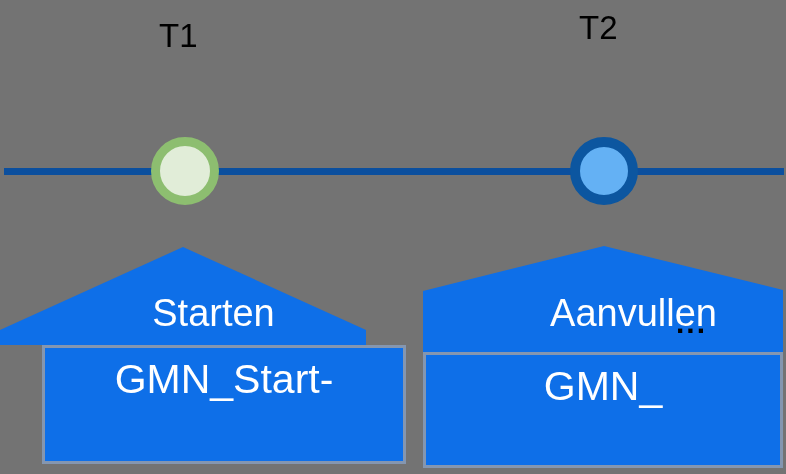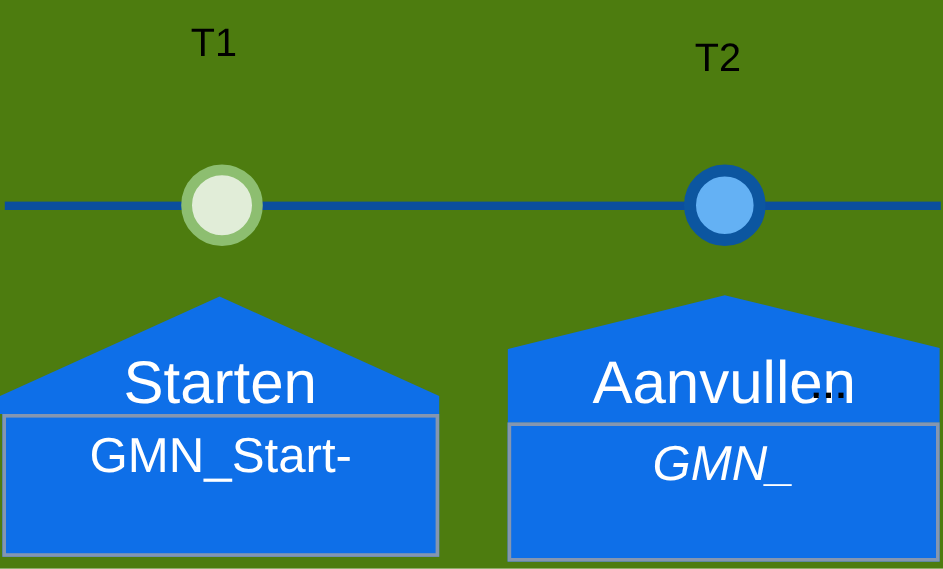--- a/index.html
+++ b/index.html
@@ -5,33 +5,33 @@
   html, body {
     margin: 0;
     padding: 0;
     background: #ffffff;
     font-family: "Liberation Sans", sans-serif;
   }
   .stage {
     position: relative;
     width: 786px;
     height: 474px;
-    background: #4d7c0f;
+    background: #737373;
     overflow: hidden;
   }
   
   .time-label {
     position: absolute;
     color: #000000;
     font-size: 33px;
     line-height: 1;
     white-space: nowrap;
   }
   .time-label.t1 { left: 159px; top: 19px; }
-  .time-label.t2 { left: 579px; top: 11px; margin-top: 20px; }
+  .time-label.t2 { left: 579px; top: 11px; }
 
   
   .axis-line {
     position: absolute;
     left: 4px;
     top: 168px;
     width: 780px;
     height: 7px;
   }
 
@@ -49,23 +49,24 @@
   .milestone.m2 { left: 570px; top: 137px; border-width: 10px; }
 
   
   .roof { position: absolute; display: block; }
   .roof.left  { left: 0px;   top: 246px; }
   .roof.right { left: 423px; top: 245px; }
 
   .action-label {
     position: absolute;
     text-align: center;
-    font-size: 50px;
+    font-size: 38px;
     line-height: 1;
     white-space: nowrap;
+    padding-left: 30px;
   }
   .action-label.left  { left: 0px;   top: 294px; width: 367px; }
   .action-label.right { left: 423px; top: 294px; width: 361px; }
 
   .ellipsis-label {
     position: absolute;
     left: 676px;
     top: 308px;
     color: #000000;
     font-size: 30px;
@@ -98,26 +99,26 @@
 
   <div class="axis-line" style="background-color: rgb(11, 79, 158);"></div>
 
   <div class="milestone m1" style="background-color: rgb(225, 237, 216); border-color: rgb(141, 190, 112);"></div>
   <div class="milestone m2" style="background-color: rgb(100, 177, 244); border-color: rgb(12, 86, 160);"></div>
 
   <svg class="roof left" width="367" height="100" viewBox="0 0 367 100">
     <polygon points="0,84 183,1 366,84 366,99 0,99" style="fill: rgb(14, 111, 232);"></polygon>
   </svg>
   <div class="action-label left" style="color: rgb(255, 255, 255);">Starten</div>
-  <div class="callout-body left" style="background-color: rgb(14, 111, 232); border-color: rgb(132, 150, 176); color: rgb(255, 255, 255);">
+  <div class="callout-body left" style="background-color: rgb(14, 111, 232); border-color: rgb(132, 150, 176); color: rgb(255, 255, 255); margin-left: 40px;">
     <span class="entity-line">GMN_Start-</span>
   </div>
 
   <svg class="roof right" width="361" height="108" viewBox="0 0 361 108">
     <polygon points="0,46 181,1 360,45 360,107 0,107" style="fill: rgb(14, 111, 232);"></polygon>
   </svg>
   <div class="action-label right" style="color: rgb(255, 255, 255);">Aanvullen</div>
   <div class="ellipsis-label">...</div>
-  <div class="callout-body right" style="background-color: rgb(14, 111, 232); border-color: rgb(132, 150, 176); color: rgb(255, 255, 255); font-style: italic;">
+  <div class="callout-body right" style="background-color: rgb(14, 111, 232); border-color: rgb(132, 150, 176); color: rgb(255, 255, 255);">
     <span class="entity-line">GMN_</span>
   </div>
 
 </div>
 
 </body></html>

